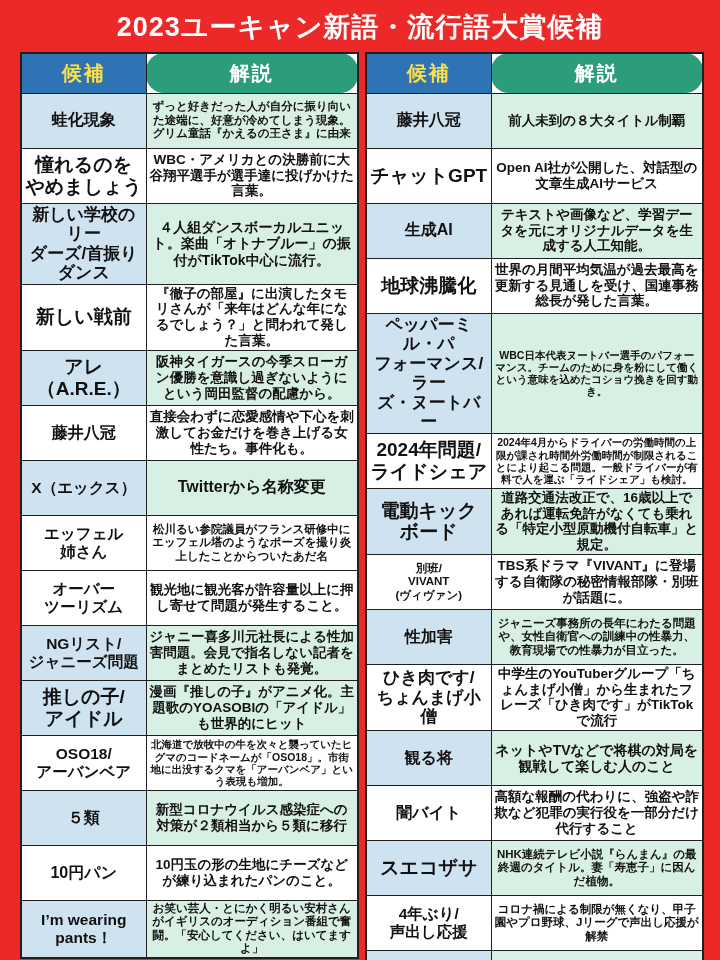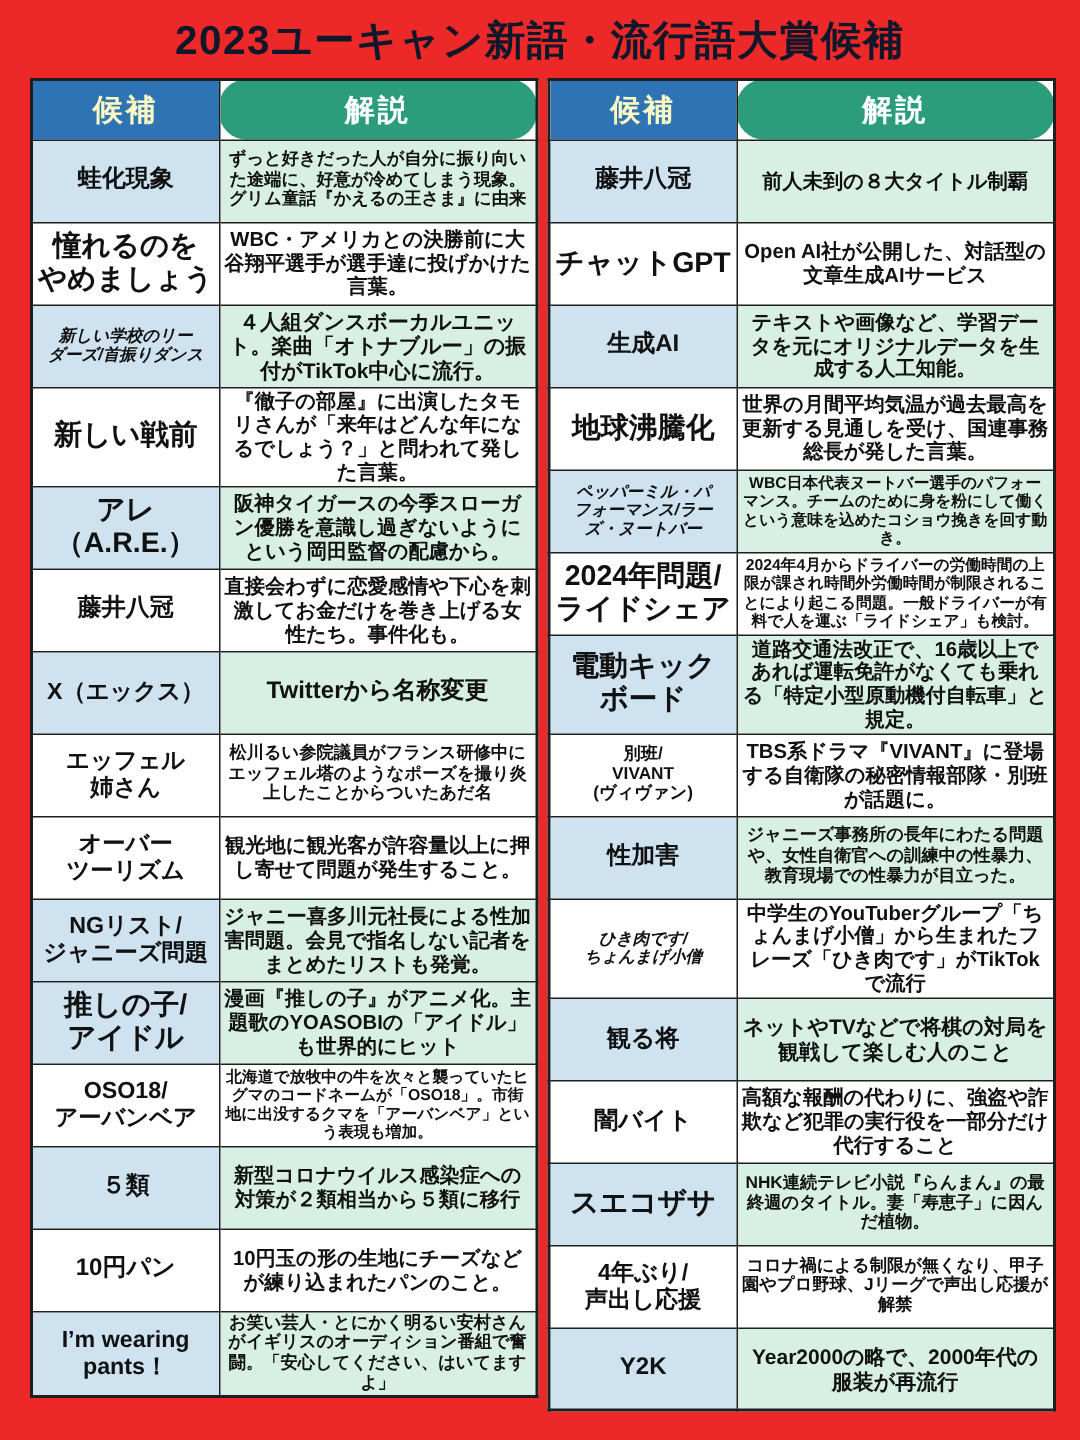--- a/index.html
+++ b/index.html
@@ -9,21 +9,21 @@
     font-family:"Liberation Sans","DejaVu Sans",sans-serif;
     overflow:hidden;
     -webkit-font-smoothing:antialiased;
   }
   .page-title{
     margin:9px 0 7px;
     text-align:center;
     font-size:27px;
     font-weight:800;
     letter-spacing:1px;
-    color:#0f172a;
+    color:#ffffff;
   }
   .tables-wrap{
     display:flex;
     gap:6px;
     padding:0 20px;
   }
   table.word-table{
     width:337px;
     height:868px;
     border-collapse:collapse;
@@ -35,21 +35,21 @@
     border:1px solid #1f1f1f;
     padding:1px 3px;
     text-align:center;
     vertical-align:middle;
     overflow:hidden;
   }
   col.c-name{width:125px;}
   col.c-desc{width:212px;}
   tr.header-row{height:40px;}
   th.h-candidate{
-    background:#2e74b5;color:#fef9c3;
+    background:#2e74b5;color:#fde047;
     font-size:20px;font-weight:800;letter-spacing:2px;
   }
   th.h-desc{
     background:#2c9d7a;color:#ffffff;
     font-size:20px;font-weight:800;letter-spacing:2px;border-radius:18px;
   }
   tr.body-row{height:55px;}
   td.name-cell{
     font-weight:800;color:#111;
     white-space:pre-line;
@@ -59,21 +59,21 @@
     font-weight:700;color:#111;
     line-height:1.17;
     padding:1px 5px;
   }
   tr.alt td.name-cell{background:#cfe2f0;}
   tr.alt td.desc-cell{background:#d8f0e3;}
   
   .n-xl{font-size:16px;}
   .n-lg{font-size:19px;}
   .n-md{font-size:15.5px;margin-top:48px;}
-  .n-sm{font-size:11px;font-style:italic;}
+  .n-sm{font-size:17px;}
   .n-xs{font-size:11.5px;}
   
   .d-xl{font-size:16px;}
   .d-lg{font-size:14px;}
   .d-md{font-size:13.5px;}
   .d-sm{font-size:11.5px;}
   .d-xs{font-size:10.5px;}
 </style>
 </head>
 <body>

